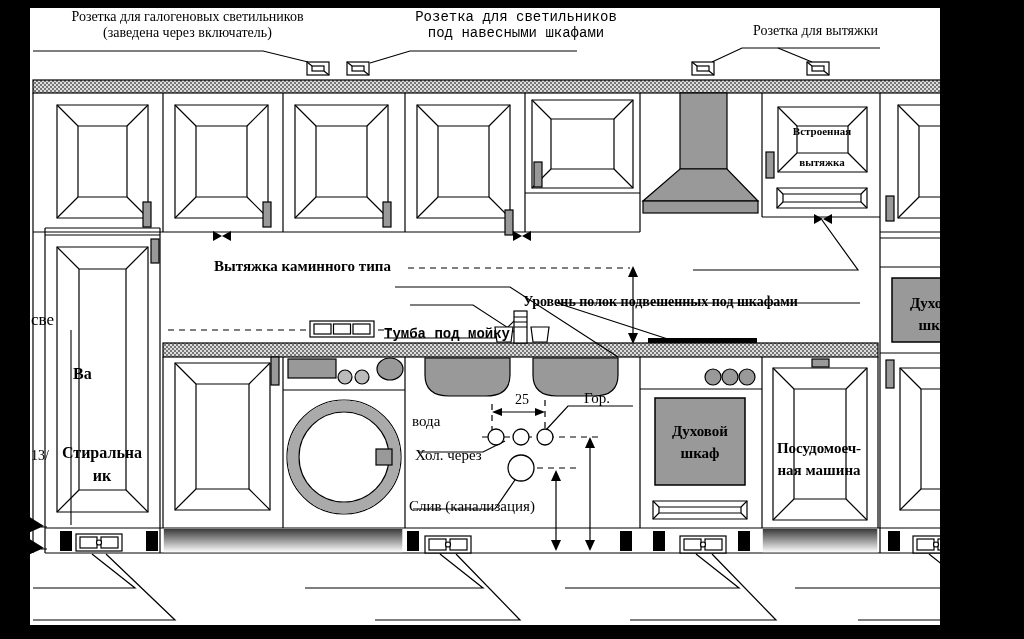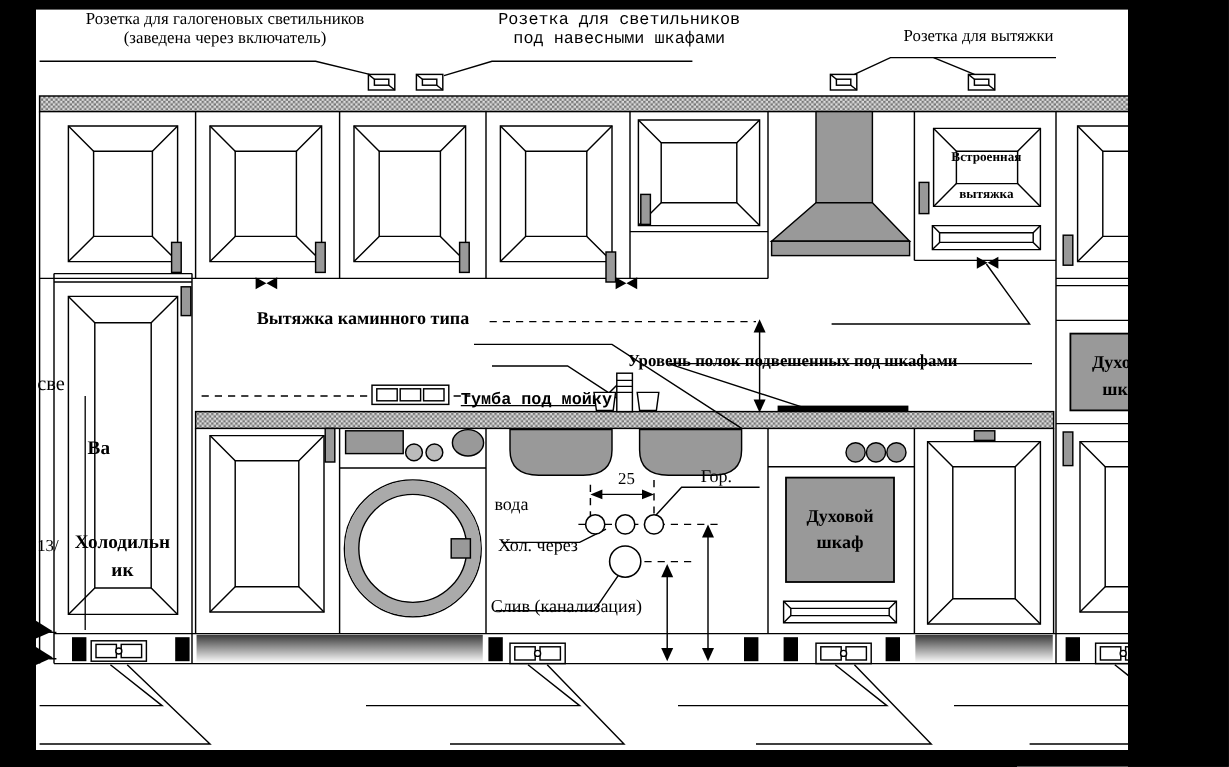--- a/index.html
+++ b/index.html
@@ -280,24 +280,26 @@
 <div class="lbl c" style="left:40px;top:9px;width:295px;font-size:14px;">Розетка для галогеновых светильников
 (заведена через включатель)</div>
 <div class="lbl c" style="left:402px;top:9px;width:228px;font-size:14px;font-family:Liberation Mono, monospace;">Розетка для светильников
 под навесными шкафами</div>
 <div class="lbl c" style="left:733px;top:23px;width:165px;font-size:14px;">Розетка для вытяжки</div>
 
 <div class="lbl b" style="left:214px;top:258px;font-size:15px;">Вытяжка каминного типа</div>
 <div class="lbl b" style="left:523px;top:294px;font-size:14px;">Уровень полок подвешенных под шкафами</div>
 <div class="lbl b" style="left:384px;top:326px;font-size:14px;font-family:Liberation Mono, monospace;">Тумба под мойку</div>
 
-<div class="lbl b c" style="left:54px;top:441px;width:96px;font-size:16px;line-height:23px;">Холодильн
+<div class="lbl b c" style="left:54px;top:441px;width:96px;font-size:16px;line-height:23px;">Стиральна
 ик</div>
 <div class="lbl b c" style="left:650px;top:420px;width:100px;font-size:15px;line-height:22px;">Духовой
 шкаф</div>
+<div class="lbl b c" style="left:763px;top:437px;width:112px;font-size:15px;line-height:22px;">Посудомоеч-
+ная машина</div>
 <div class="lbl b c" style="left:888px;top:292px;width:100px;font-size:15px;line-height:22px;">Духовой
 шкаф</div>
 <div class="lbl b c" style="left:768px;top:116px;width:108px;font-size:11px;line-height:31px;">Встроенная
 вытяжка</div>
 
 <div class="lbl" style="left:412px;top:413px;font-size:15px;">вода</div>
 <div class="lbl" style="left:515px;top:392px;font-size:14px;">25</div>
 <div class="lbl" style="left:584px;top:390px;font-size:15px;">Гор.</div>
 <div class="lbl" style="left:415px;top:447px;font-size:15px;">Хол. через</div>
 <div class="lbl" style="left:409px;top:498px;font-size:15px;">Слив (канализация)</div>

